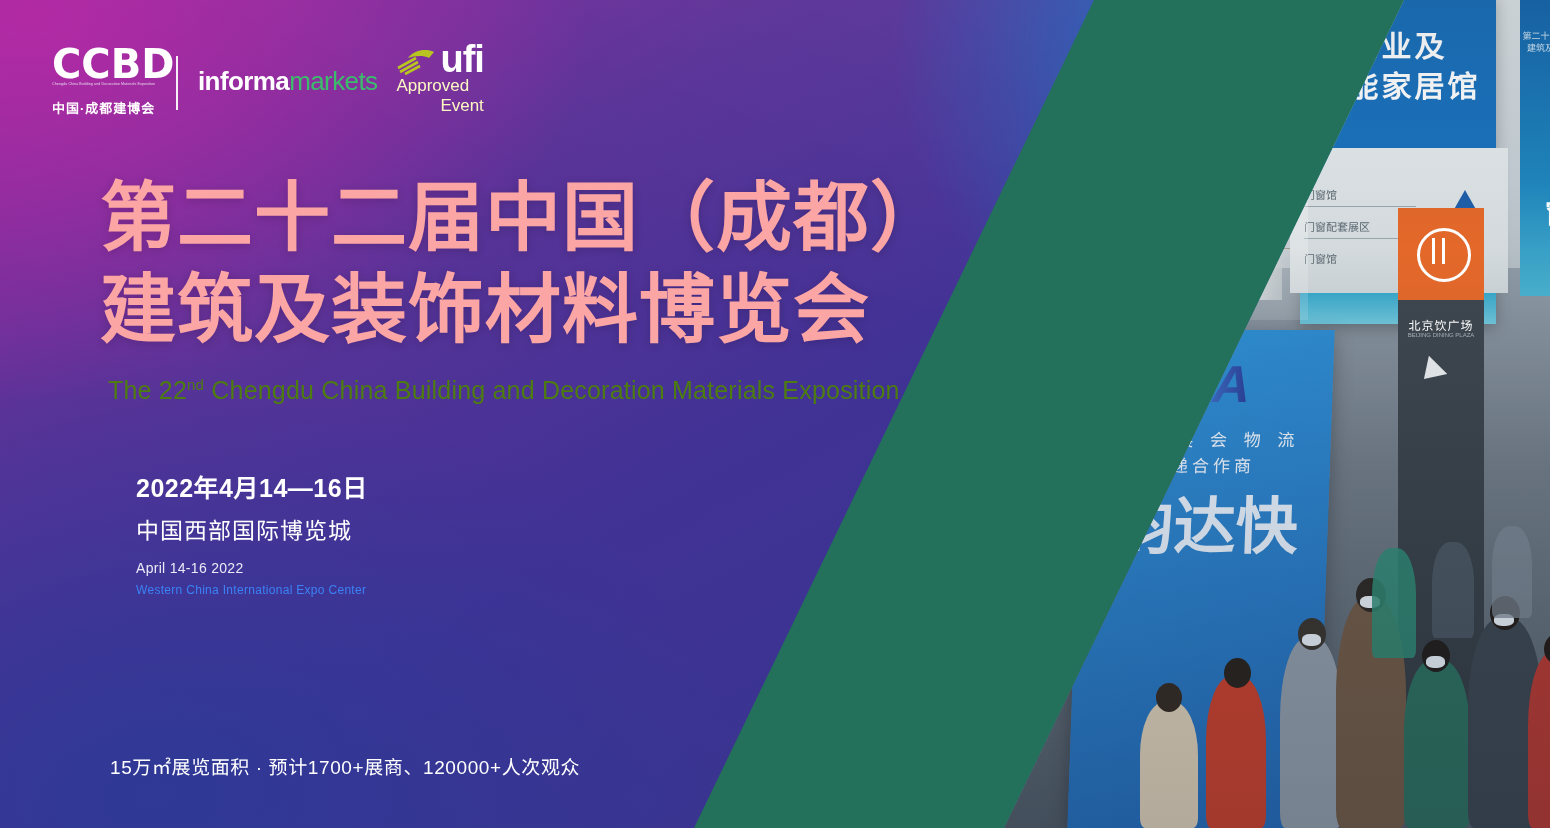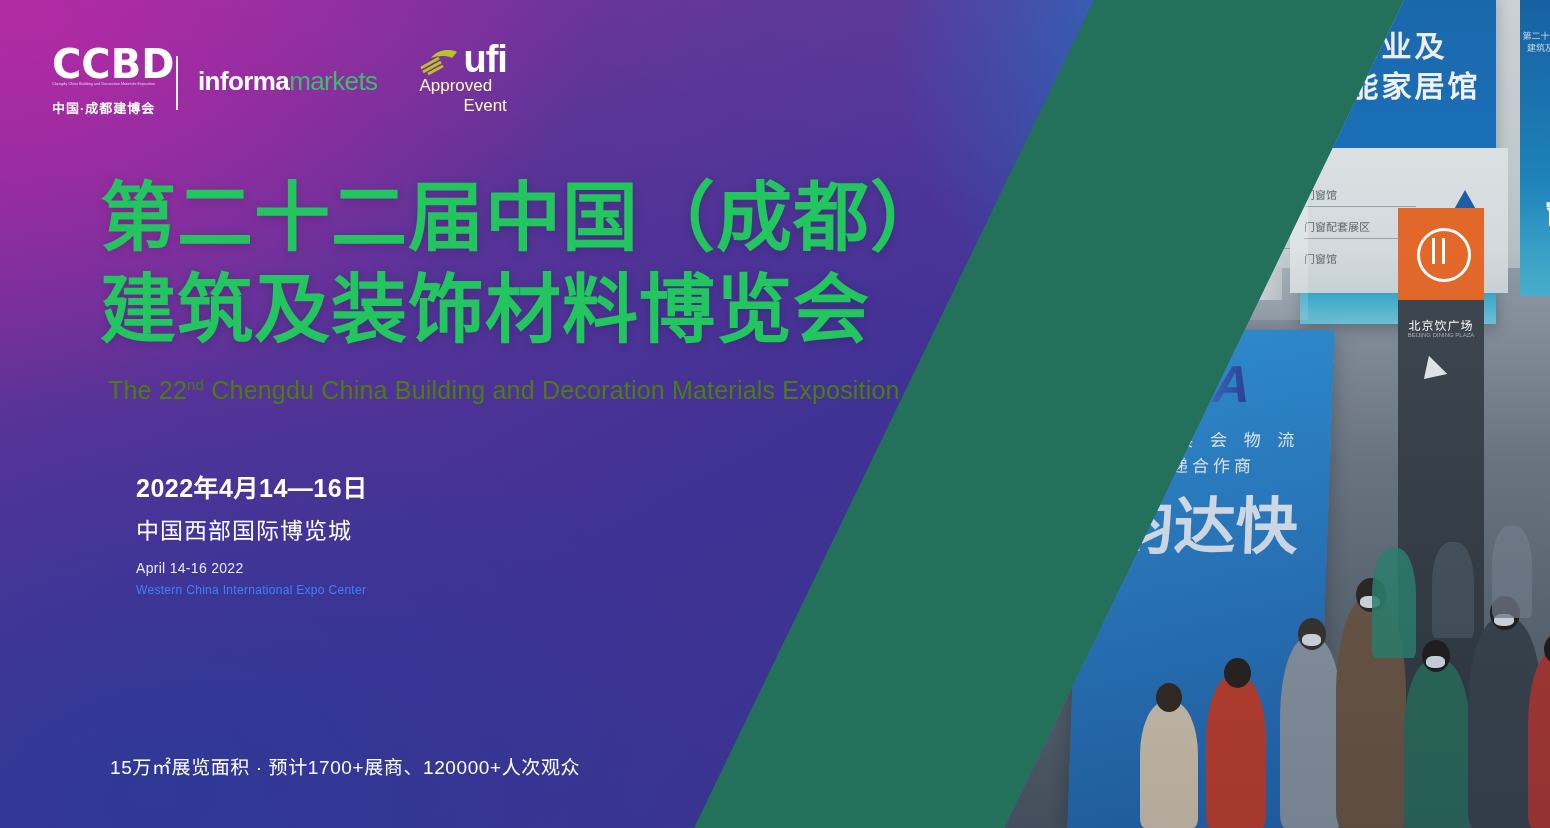--- a/index.html
+++ b/index.html
@@ -140,26 +140,26 @@
   .logos { position: absolute; left: 52px; top: 46px; display: flex; align-items: center; gap: 0; }
   .ccbd { position: relative; width: 108px; }
   .ccbd-word { font-size: 40px; font-weight: 800; color:#fff; letter-spacing: 0px; line-height: 31px; font-family:"DejaVu Sans", sans-serif;}
   .ccbd-dot { position:absolute; right:-3px; top:1px; width:4px; height:4px; background:#fff; border-radius:50%; }
   .ccbd-en { font-size: 3.6px; color: #e7d6ee; line-height: 5px; margin-top: 2px; width: 104px; letter-spacing: 0.1px;}
   .ccbd-cn { font-size: 13px; color:#fff; letter-spacing: 1px; margin-top: 11px; font-weight:600; }
   .divider { width: 2px; height: 54px; background: #fff; margin: 0 20px 0 16px; opacity: .92; }
   .informa { font-size: 26px; font-weight: 700; letter-spacing: -0.6px; position: relative; top: -2px; }
   .informa .i-a { color: #ffffff; }
   .informa .i-b { color: #3bbd6b; font-weight: 500; }
-  .ufi { position: relative; margin-left: 42px; top: -4px; text-align: left; }
+  .ufi { position: relative; margin-left: 19px; top: -4px; text-align: left; }
   .ufi-top { display:flex; align-items: flex-end; gap: 4px; }
   .ufi-word { font-size: 38px; font-weight: 600; color:#fff; line-height: 34px; letter-spacing: -1px;}
   .ufi-line { color:#fef9c3; font-size: 17px; line-height: 20px; font-weight: 400; }
 
-  .title-cn { position: absolute; left: 100px; top: 172px; color: #22c55e;
+  .title-cn { position: absolute; left: 100px; top: 172px; color: #fca5a5;
               font-size: 76px; font-weight: 800; line-height: 92px; letter-spacing: 1px;
               text-shadow: 0 2px 10px rgba(0,0,0,0.16); }
   .title-en { position: absolute; left: 108px; top: 376px; color:#4d7c0f; font-size: 25px; font-weight: 400; letter-spacing: .2px; }
   .title-en sup { font-size: 15px; }
 
   .date-block { position: absolute; left: 110px; top: 468px; color:#fff;margin-left:26px; }
   .d-cn1 { font-size: 25px; font-weight: 700; letter-spacing: .5px; }
   .d-cn2 { font-size: 23px; font-weight: 500; margin-top: 8px; letter-spacing: 1px; }
   .d-en1 { font-size: 14px; margin-top: 14px; color:#eceaf6; letter-spacing:.3px; }
   .d-en2 { font-size: 12px; margin-top: 7px; color:#3b82f6; letter-spacing:.3px; }

